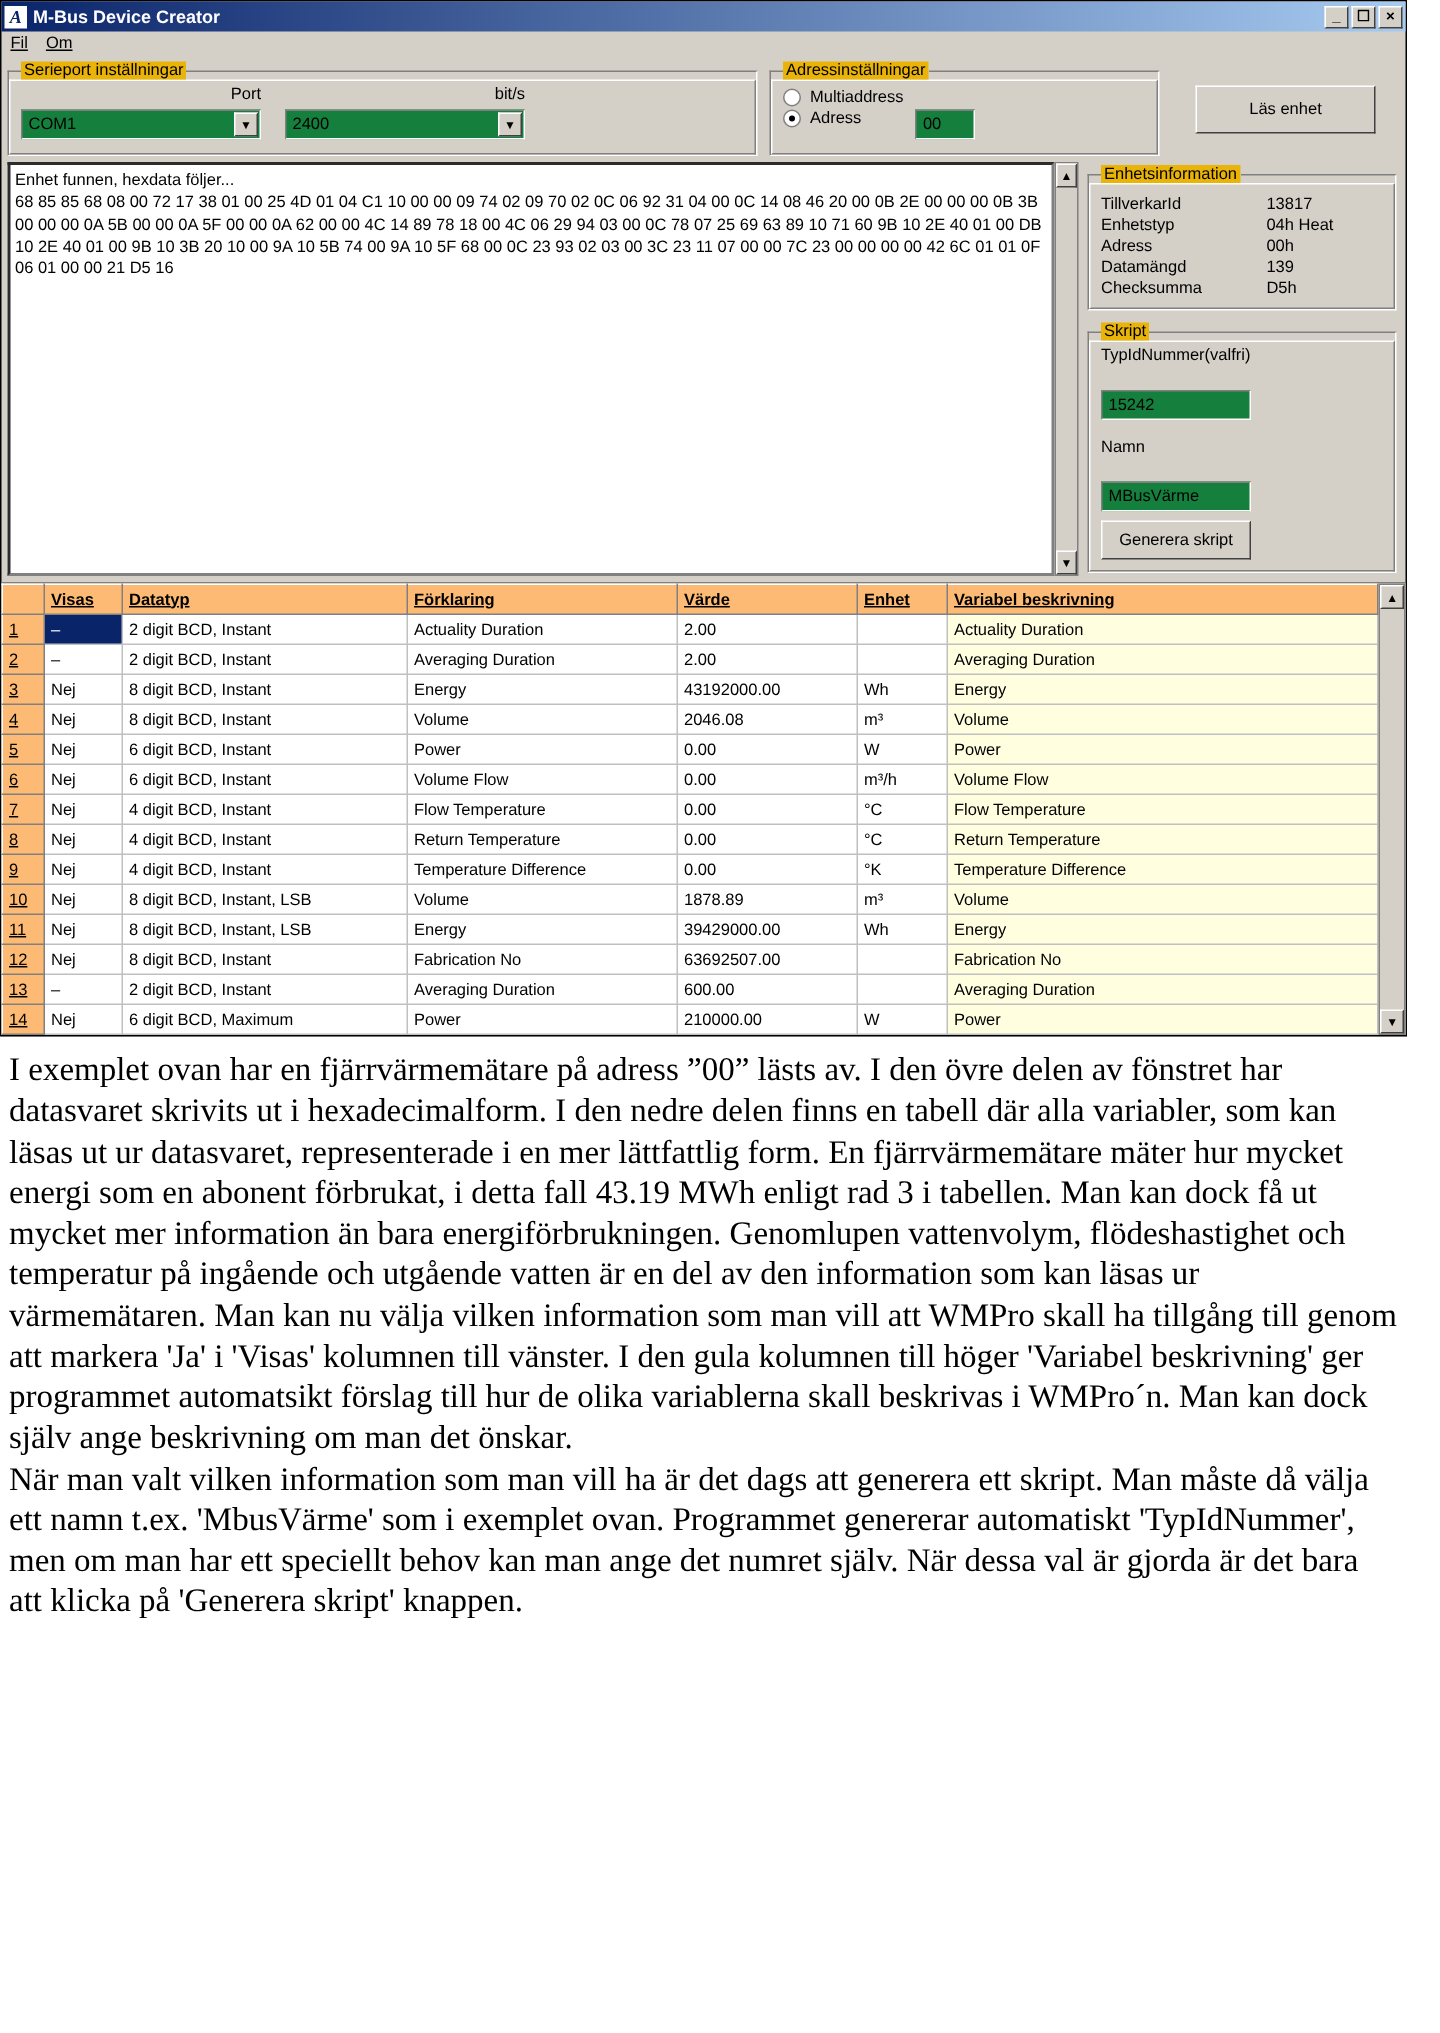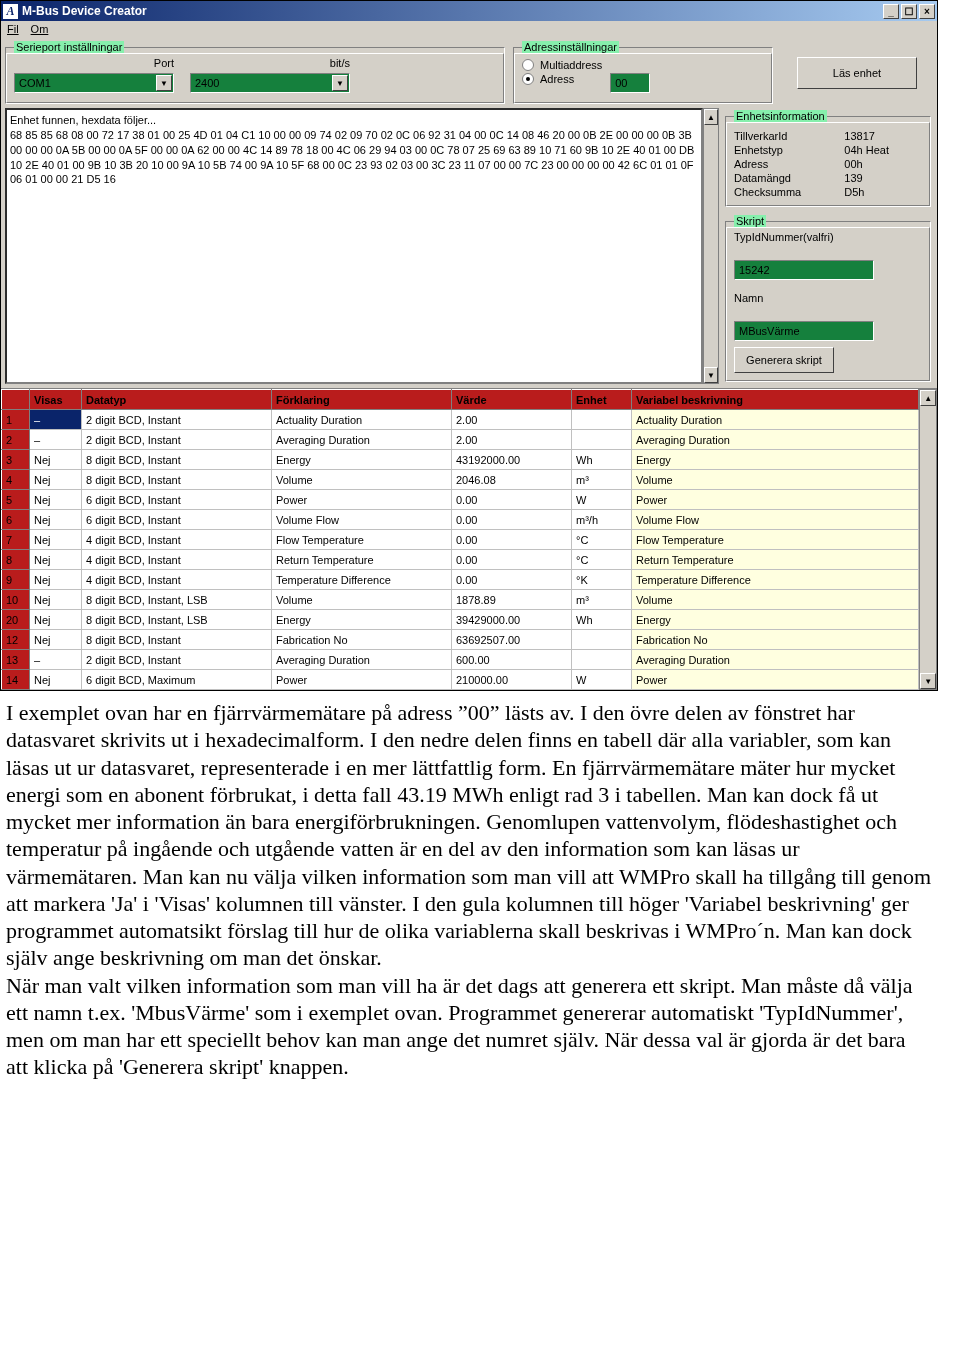--- a/index.html
+++ b/index.html
@@ -84,21 +84,21 @@
     border:1px solid #fff;
     border-right-color:#808080;
     border-bottom-color:#808080;
     pointer-events:none;
   }
   legend {
     font-size: 11px;
     padding: 0 2px;
     position:relative;
     z-index:1;
-    background:#86efac;
+    background:#eab308;
   }
   .toprow {
     display: flex;
     align-items: stretch;
     padding: 2px;
     gap: 4px;
   }
   .toprow fieldset { flex: 0 0 auto; }
   .fs-serie { width: 500px; }
   .fs-addr { width: 260px; }
@@ -177,39 +177,40 @@
   }
   .scroll .sbtn{
     height:16px;background:#D4D0C8;
     border:1px solid #fff;border-right-color:#404040;border-bottom-color:#404040;
     display:flex;align-items:center;justify-content:center;font-size:8px;
   }
   .rightcol{width:210px;display:flex;flex-direction:column;gap:4px;}
   .infogrid{display:grid;grid-template-columns:auto auto;gap:2px 10px;font-size:11px;margin-top:4px;}
   .skript-inner{display:flex;flex-wrap:wrap;gap:6px 8px;align-items:flex-end;}
   .skript-col{display:flex;flex-direction:column;gap:17px;}
-  .skript-col .txt{width:140px;align-items:center;}
+  .skript-col .txt{width:100px;align-items:center;}
   .genbtn{width:100px;height:26px;}
 
   
   .tablewrap{display:flex;border-top:1px solid #808080;}
   table{border-collapse:collapse;width:100%;font-size:11px;}
   th,td{
     border:1px solid #C0C0C0;
     padding:2px 4px;
     text-align:left;
     height:20px;
     background:#fff;
     vertical-align:middle;
   }
   th, td.rowhdr{
-    background:#b91c1c;
+    background:#fdba74;
     border:1px solid #fff;
     border-right-color:#808080;
     border-bottom-color:#808080;
+    text-decoration:underline;
   }
   td.varcol{background:#FFFFE0;}
   td.selcell{background:#0A246A;color:#fff;}
   .tablewrap .vscroll{width:18px;}
 
   
   .bodytext{
     font-family: "Times New Roman", serif;
     font-size: 22px;
     line-height:1.24;
@@ -438,21 +439,21 @@
           <tr>
             <td class="rowhdr">10</td>
             <td>Nej</td>
             <td>8 digit BCD, Instant, LSB</td>
             <td>Volume</td>
             <td>1878.89</td>
             <td>m³</td>
             <td class="varcol">Volume</td>
           </tr>
           <tr>
-            <td class="rowhdr">20</td>
+            <td class="rowhdr">11</td>
             <td>Nej</td>
             <td>8 digit BCD, Instant, LSB</td>
             <td>Energy</td>
             <td>39429000.00</td>
             <td>Wh</td>
             <td class="varcol">Energy</td>
           </tr>
           <tr>
             <td class="rowhdr">12</td>
             <td>Nej</td>

